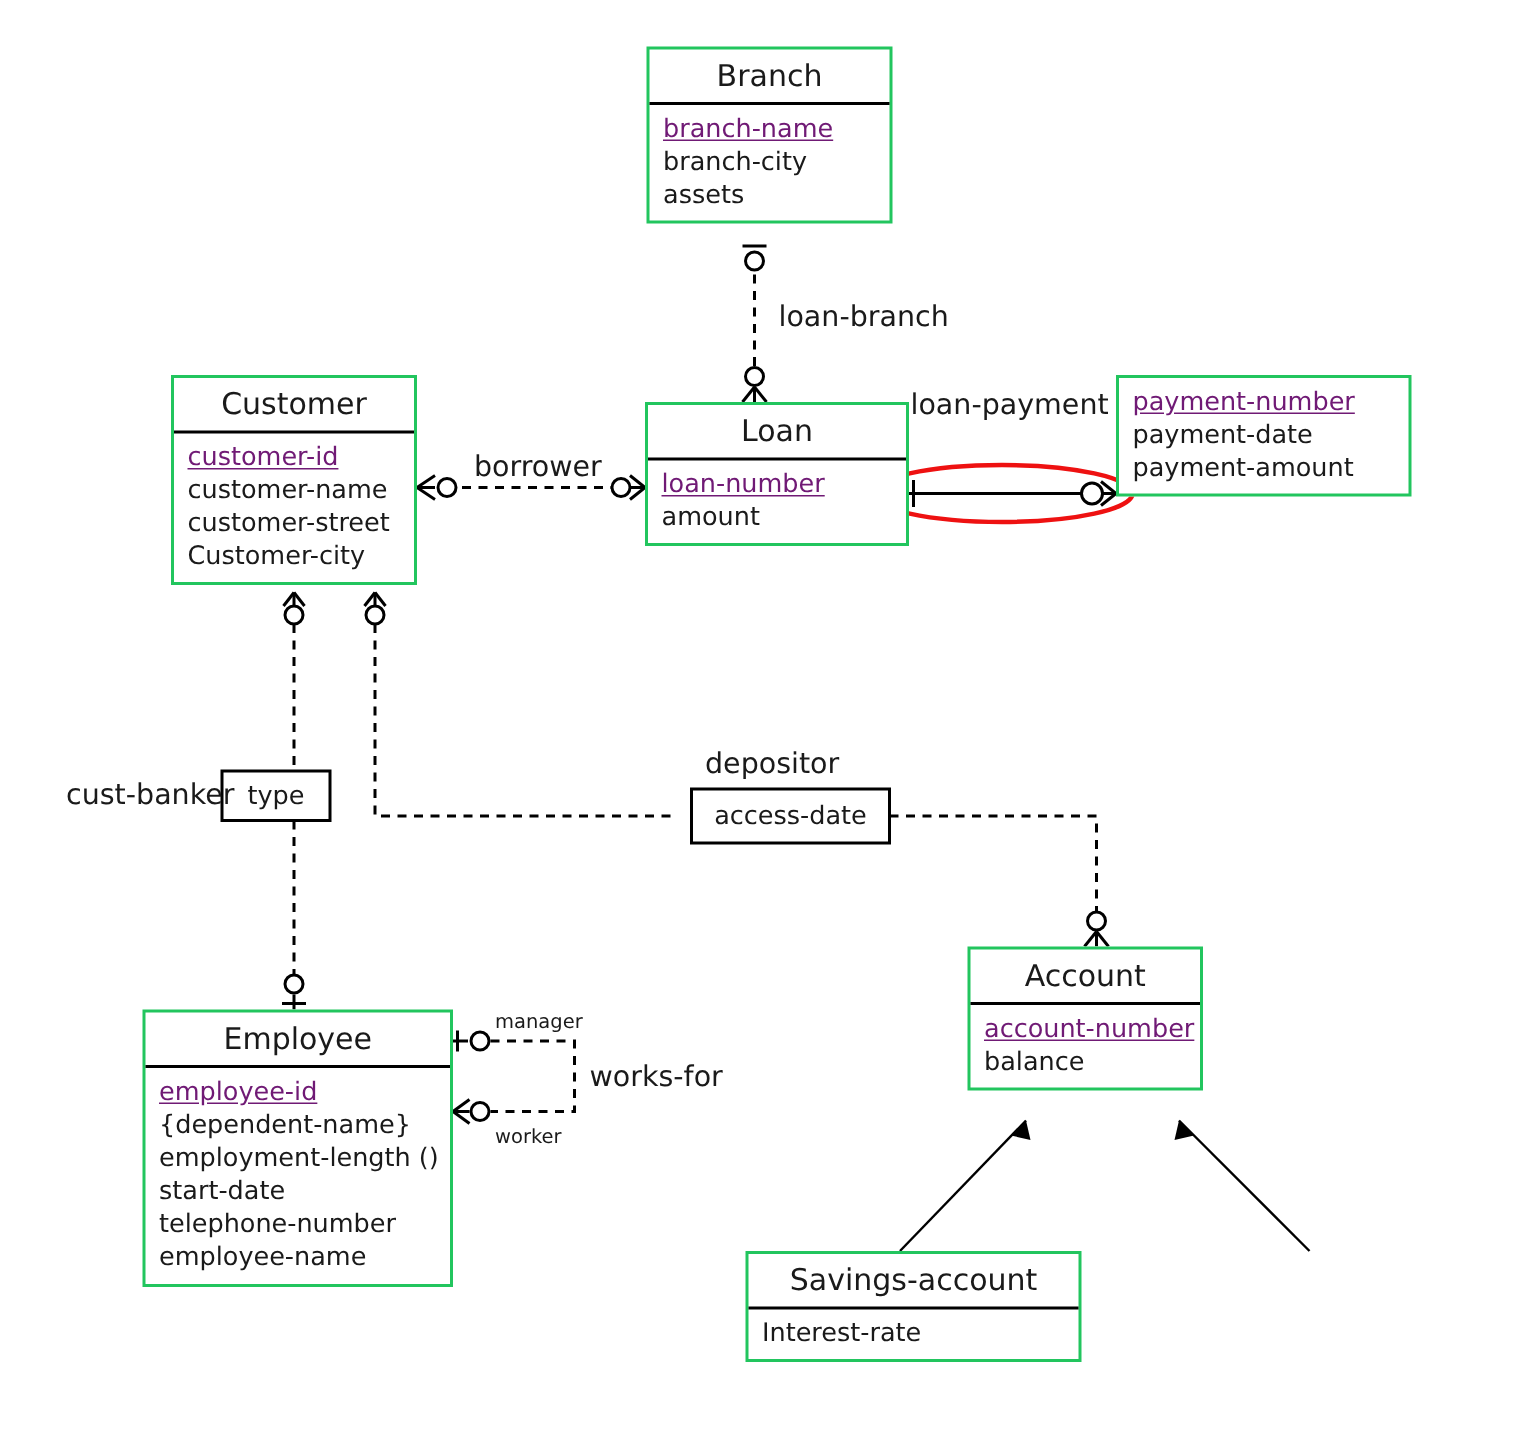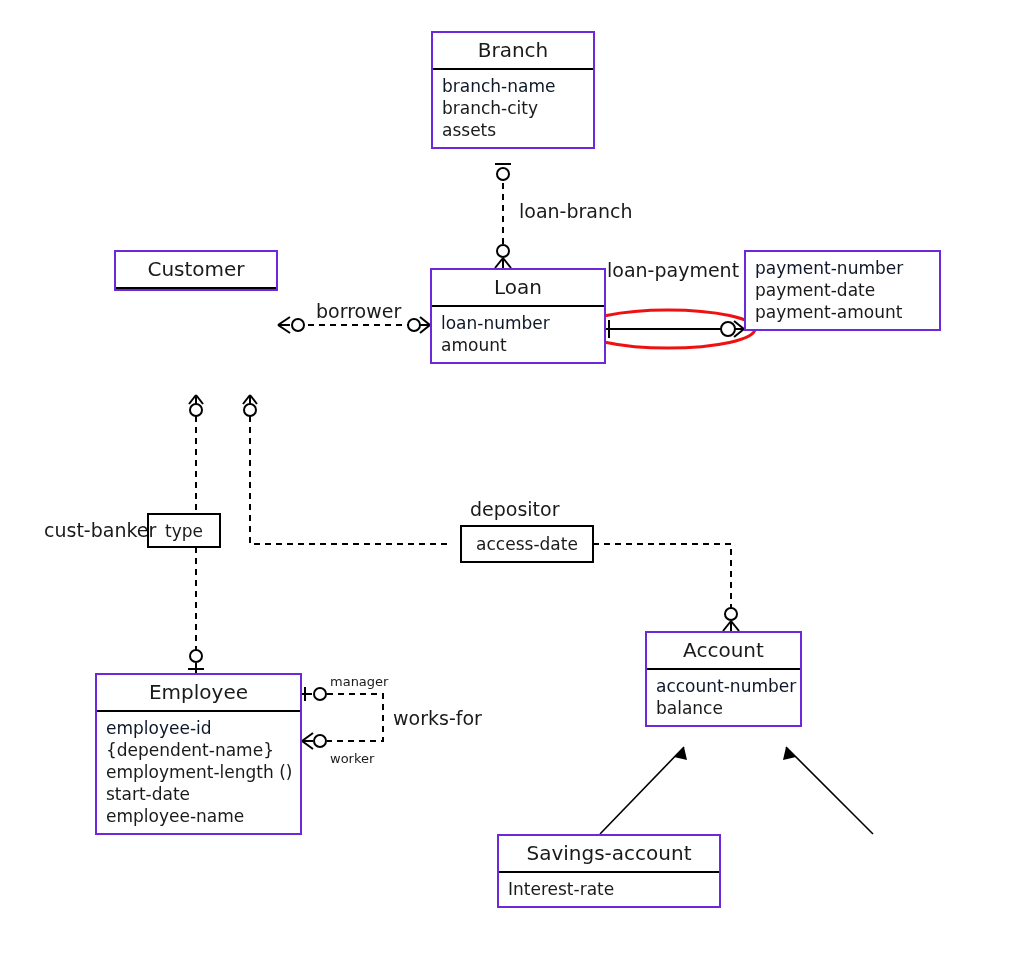--- a/index.html
+++ b/index.html
@@ -23,21 +23,21 @@
     left: 0;
     top: 0;
     width: 1024px;
     height: 958px;
     pointer-events: none;
   }
   
   .entity {
     position: absolute;
     box-sizing: border-box;
-    border: 2px solid #6d28d9;
+    border: 2px solid #22c55e;
     background: #ffffff;
     display: flex;
     flex-direction: column;
   }
   .entity .ename {
     text-align: center;
     font-size: 20px;
     line-height: 1.0;
     padding: 7px 6px 8px 6px;
     border-bottom: 2px solid #000000;
@@ -47,21 +47,22 @@
     padding: 5px 9px 6px 9px;
     display: flex;
     flex-direction: column;
   }
   .entity .attr {
     font-size: 17px;
     line-height: 1.30;
     white-space: nowrap;
   }
   .attr.key {
-    color: #0f172a;
+    color: #701a75;
+    text-decoration: underline;
     text-underline-offset: 2px;
   }
   
   .attrbox {
     position: absolute;
     box-sizing: border-box;
     border: 2px solid #000000;
     background: #ffffff;
     display: flex;
     align-items: center;
@@ -188,20 +189,26 @@
     <div class="ename">Branch</div>
     <div class="attrs">
       <div class="attr key">branch-name</div>
       <div class="attr">branch-city</div>
       <div class="attr">assets</div>
     </div>
   </div>
 
   <div class="entity" style="left:114px; top:250px; width:164px;">
     <div class="ename">Customer</div>
+    <div class="attrs">
+      <div class="attr key">customer-id</div>
+      <div class="attr">customer-name</div>
+      <div class="attr">customer-street</div>
+      <div class="attr">Customer-city</div>
+    </div>
   </div>
 
   <div class="entity" style="left:430px; top:268px; width:176px;">
     <div class="ename">Loan</div>
     <div class="attrs">
       <div class="attr key">loan-number</div>
       <div class="attr">amount</div>
     </div>
   </div>
 
@@ -213,20 +220,21 @@
     </div>
   </div>
 
   <div class="entity" style="left:95px; top:673px; width:207px;">
     <div class="ename">Employee</div>
     <div class="attrs">
       <div class="attr key">employee-id</div>
       <div class="attr">{dependent-name}</div>
       <div class="attr">employment-length ()</div>
       <div class="attr">start-date</div>
+      <div class="attr">telephone-number</div>
       <div class="attr">employee-name</div>
     </div>
   </div>
 
   <div class="entity" style="left:645px; top:631px; width:157px;">
     <div class="ename">Account</div>
     <div class="attrs">
       <div class="attr key">account-number</div>
       <div class="attr">balance</div>
     </div>

